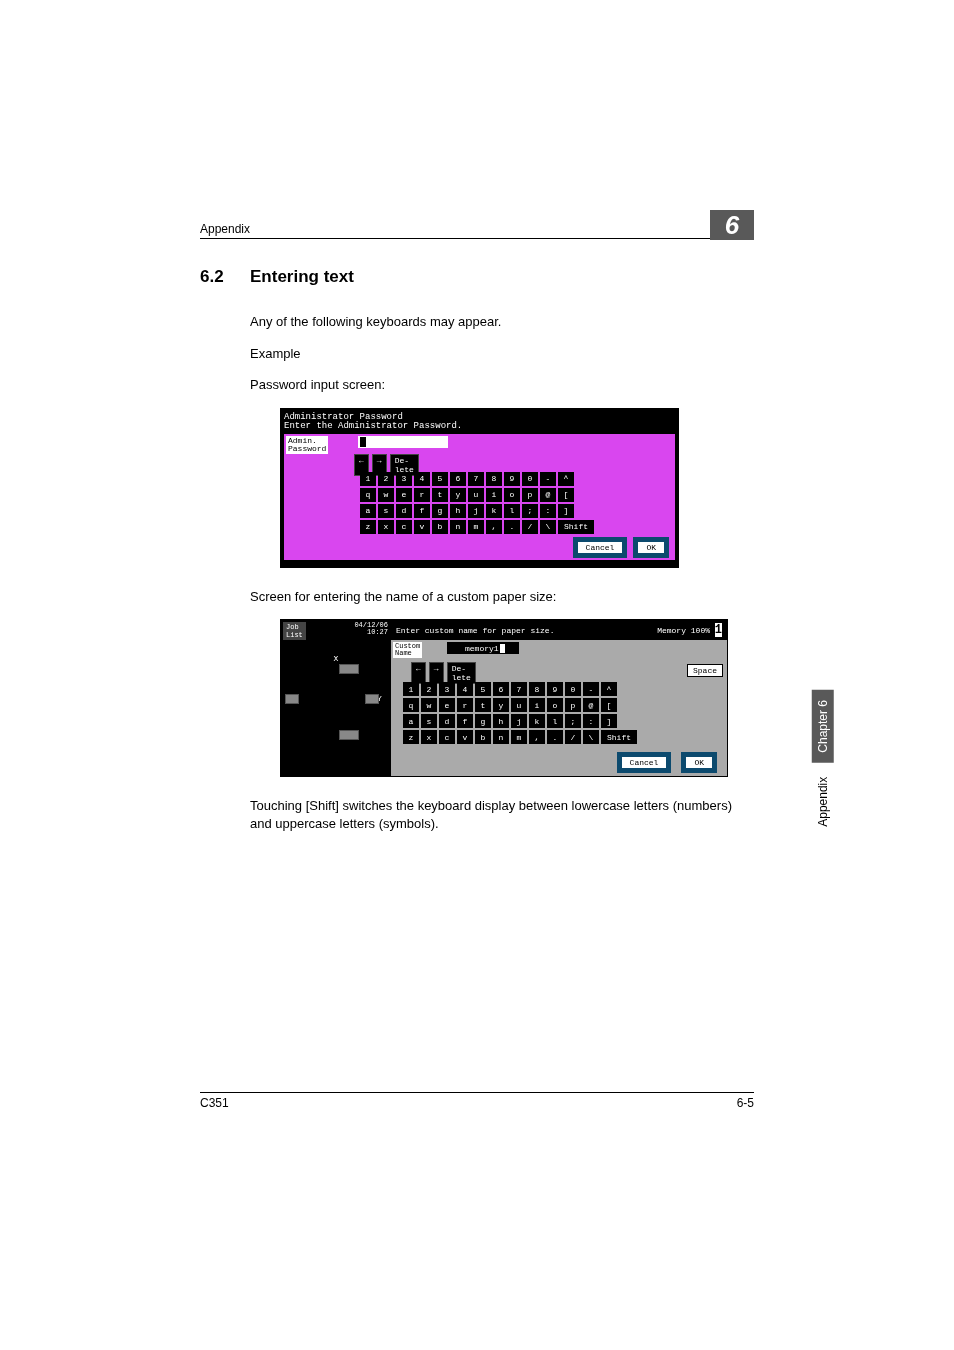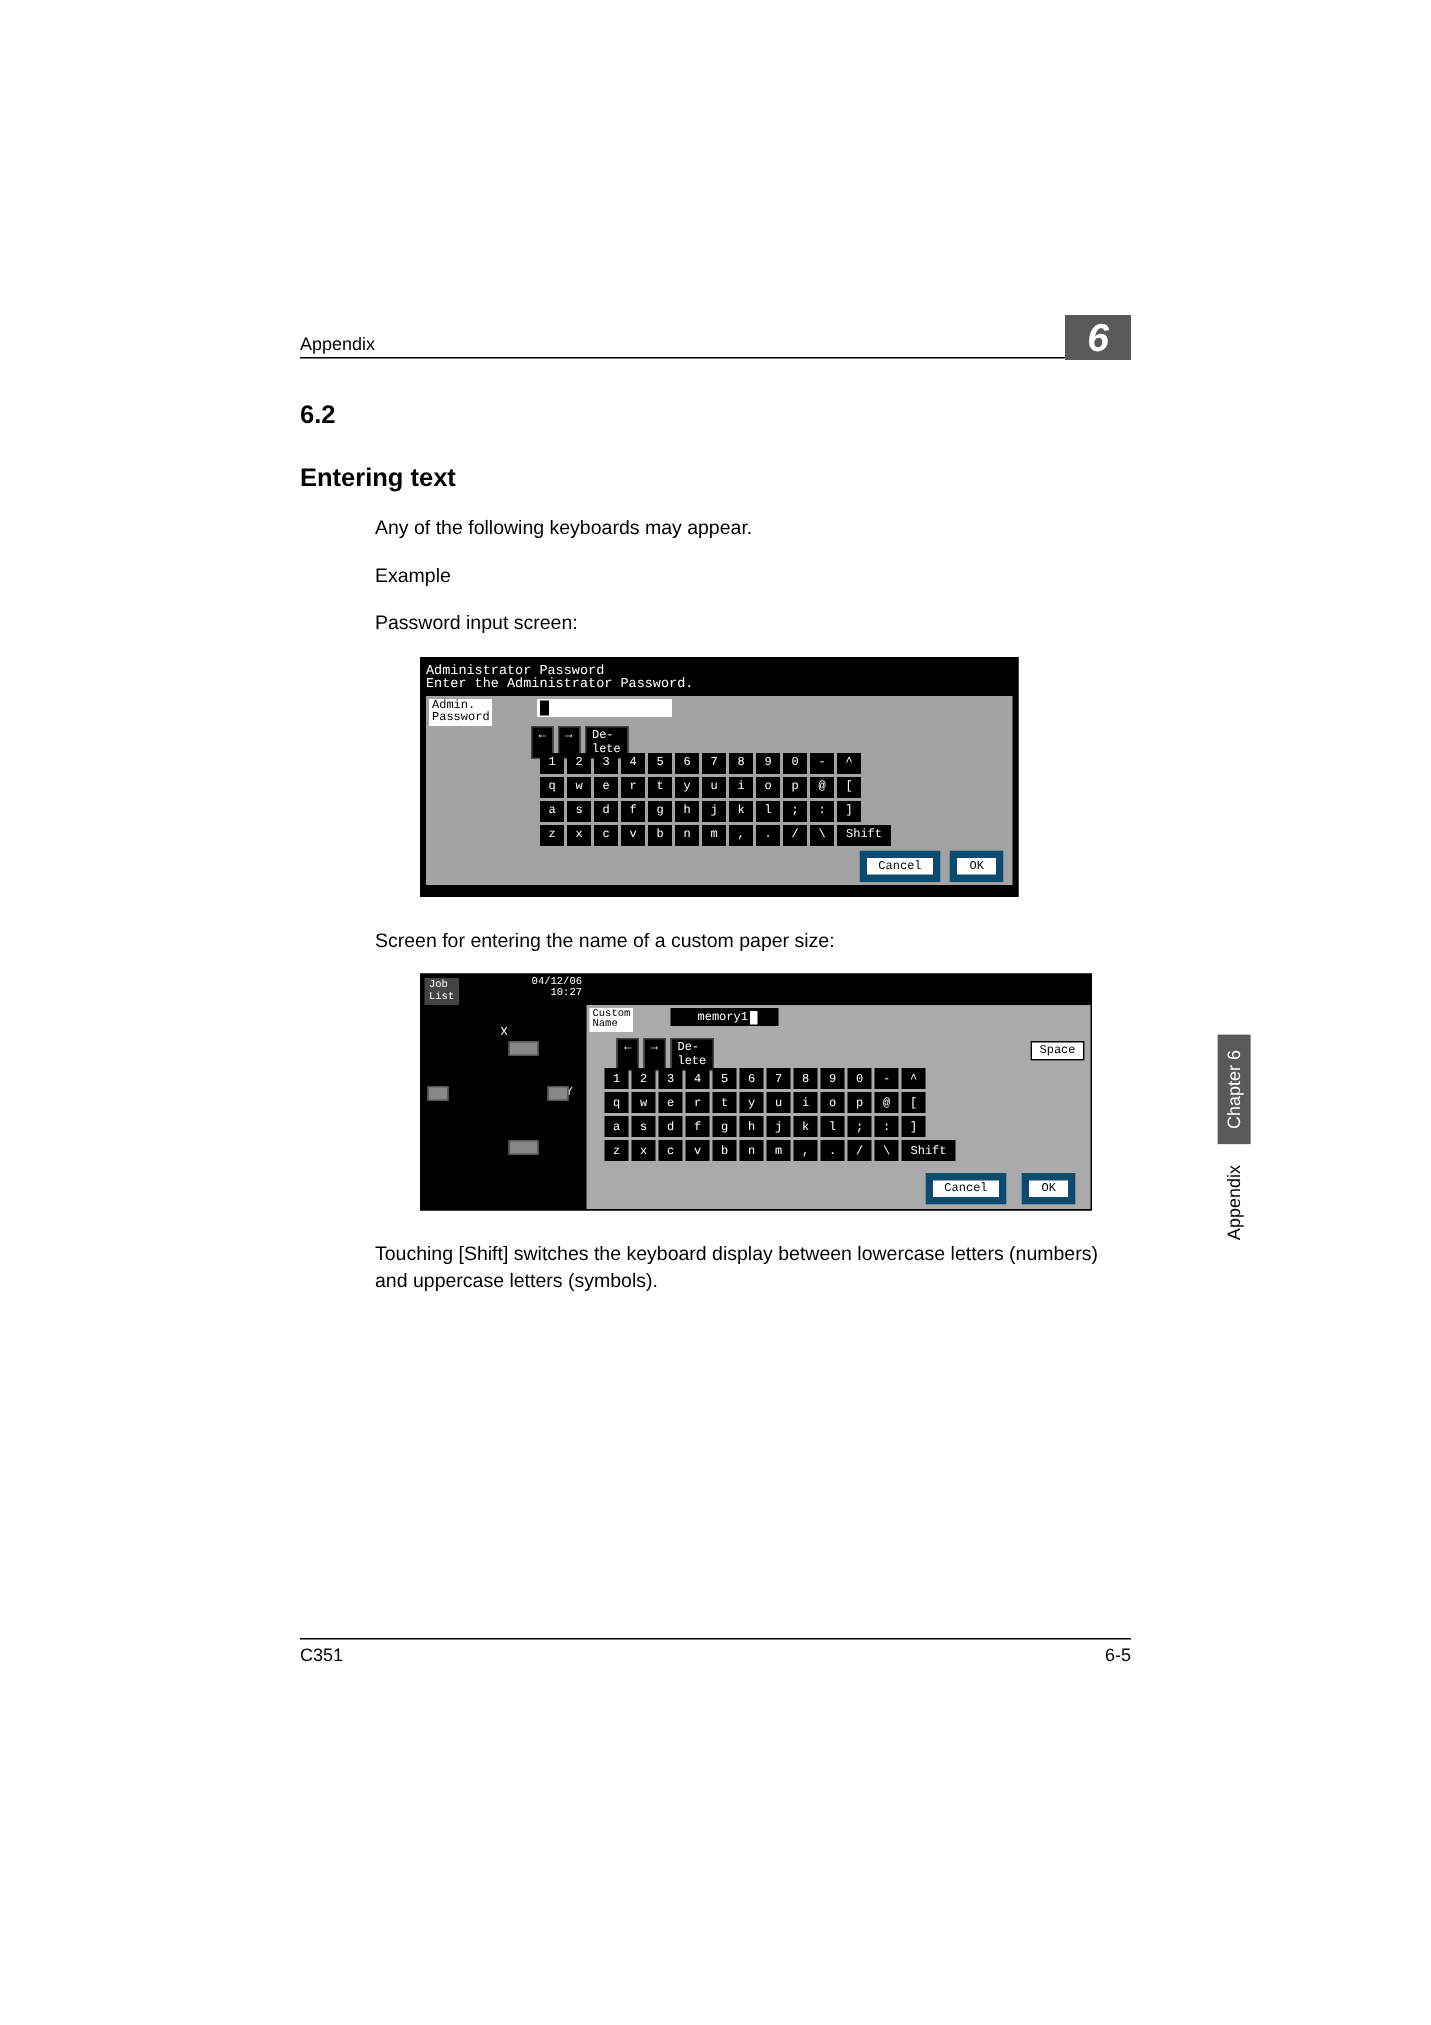--- a/index.html
+++ b/index.html
@@ -35,22 +35,21 @@
       height: 30px;
       display: flex;
       align-items: center;
       justify-content: center;
       font-style: italic;
       margin-bottom: -4px;
     }
     .section-row {
       display: flex;
       gap: 22px;
-      margin-bottom: 14px;
-      flex-direction: column;
+      margin-bottom: 26px;
     }
     .section-number {
       font-size: 17px;
       font-weight: bold;
       min-width: 28px;
     }
     .section-title {
       font-size: 17px;
       font-weight: bold;
     }
@@ -75,21 +74,21 @@
     .scr1 {
       width: 399px;
       height: 160px;
       padding: 4px 3px;
     }
     .scr-title {
       font-size: 9px;
       line-height: 1.05;
     }
     .scr-inner {
-      background: #a3a3a3;
+      background: #d946ef;
       height: 126px;
       margin-top: 2px;
       position: relative;
     }
     .label-box {
       position: absolute;
       top: 2px; left: 2px;
       background: #fff; color: #000;
       font-size: 8px; padding: 1px 2px;
       line-height: 1;
@@ -387,20 +386,28 @@
           <span>04/12/06</span><br><span>10:27</span>
         </div>
         <span class="axis-x">X</span>
         <span class="axis-y">Y</span>
         <div class="arrow-left"></div>
         <div class="arrow-right-b"></div>
         <div class="arrow-up-b"></div>
         <div class="arrow-down-b"></div>
       </div>
       <div class="scr2-right">
+        <div class="scr2-head">
+          <span>Enter custom name for paper size.</span>
+          <span>
+            <span class="mem-box">Memory</span>
+            <span class="mem-box">100%</span>
+            <span class="one-box">1</span>
+          </span>
+        </div>
         <div class="scr2-inner">
           <div class="custom-label">
             <span>Custom</span><br><span>Name</span>
           </div>
           <div class="memory-input">
             <span>memory1</span>
               <span class="memory-cursor"></span>
           </div>
           <div class="space-btn">Space</div>
           <div class="nav-row2">

